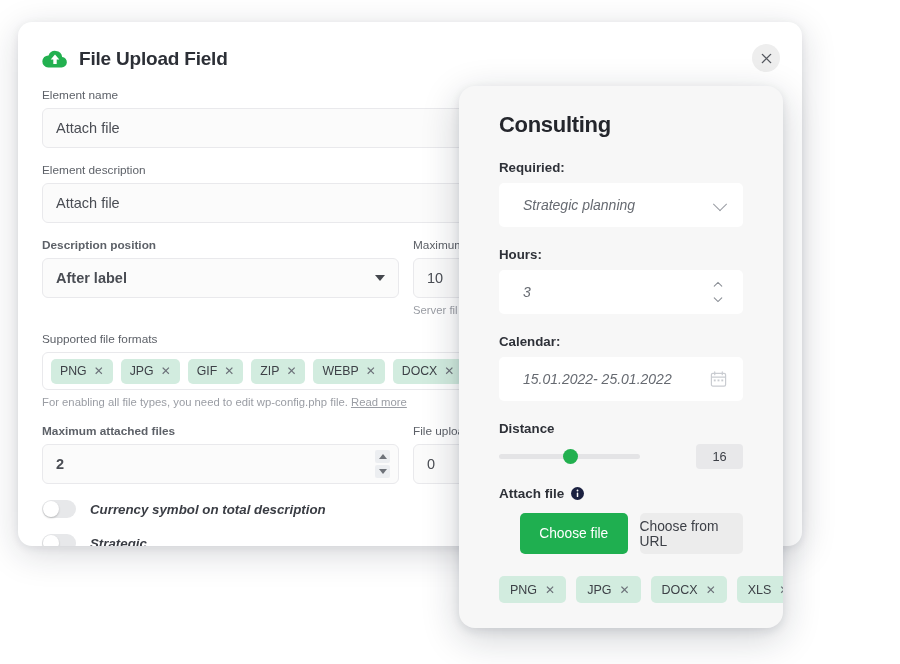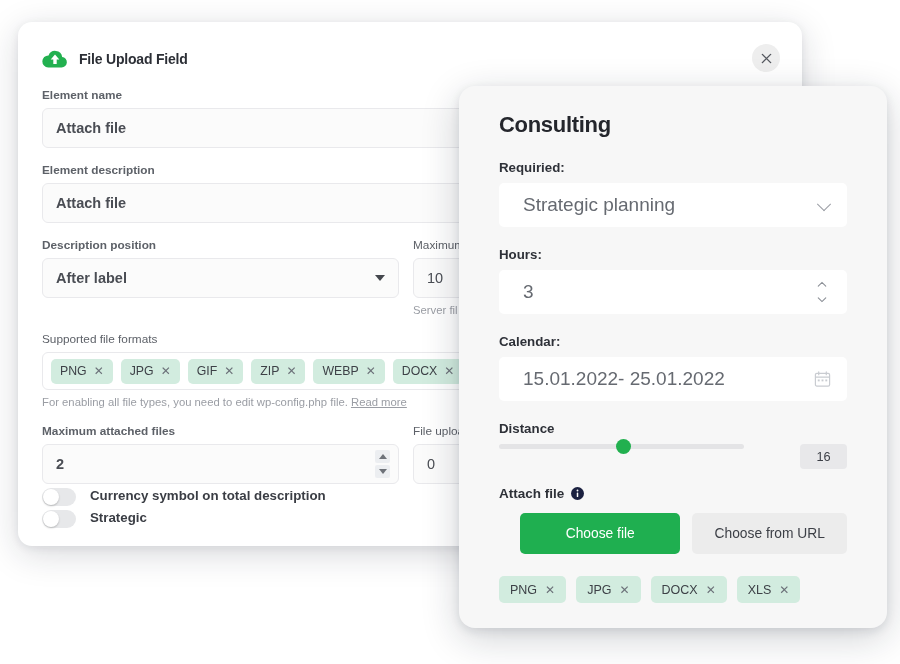--- a/index.html
+++ b/index.html
@@ -41,21 +41,21 @@
 
   .card-header {
     display: flex;
     align-items: center;
     gap: 11px;
     height: 34px;
     margin-bottom: 12px;
   }
   .cloud-icon { width: 26px; height: 22px; display: block; flex: none; }
   .card-title {
-    font-size: 14px;
+    font-size: 19px;
     font-weight: bold;
     color: #2c2f36;
     letter-spacing: -0.2px;
   }
 
   .close-btn {
     position: absolute;
     right: 22px;
     top: 22px;
     width: 28px;
@@ -82,21 +82,21 @@
     border: 1px solid #e9e9ec;
     border-radius: 6px;
     display: flex;
     align-items: center;
     padding: 0 13px;
     font-size: 14.5px;
     color: #4a4d54;
     position: relative;
   }
 
-  .row-block { margin-bottom: 15px; font-weight: bold; }
+  .row-block { margin-bottom: 15px; }
 
   .two-col {
     display: flex;
     gap: 14px;
   }
   .col-a { width: 357px; flex: none; font-weight: bold; }
   .col-b { width: 357px; flex: none; }
 
   .sel-caret {
     position: absolute;
@@ -164,22 +164,24 @@
   .tag .x { color: #6b7078; font-size: 12px; line-height: 1; cursor: pointer; }
 
   .readmore {
     color: #9a9da4;
     text-decoration: underline;
   }
 
   
   .toggle-row {
     display: flex;
+    align-items: center;
     gap: 14px;
-    margin-top: 4px;
+    margin-top: 16px;
+    font-style: italic;
   }
   .toggle {
     width: 34px; height: 18px;
     background: #e7e8ea;
     border-radius: 9px;
     position: relative;
     flex: none;
     cursor: pointer;
   }
   .toggle .knob {
@@ -194,21 +196,21 @@
     font-size: 13.3px;
     font-weight: bold;
     color: #3a3d44;
   }
 
   
   .right-panel {
     position: absolute;
     left: 459px;
     top: 86px;
-    width: 428px;
+    width: 324px;
     height: 542px;
     background: #f7f7f7;
     border-radius: 16px;
     box-shadow: 0 10px 38px rgba(22,28,45,0.20), 0 3px 10px rgba(22,28,45,0.10);
     padding: 26px 40px 0 40px;
     overflow: hidden;
   }
 
   .rp-title {
     font-size: 22px;
@@ -225,24 +227,25 @@
     margin-bottom: 8px;
   }
 
   .rp-inp {
     height: 44px;
     background: #ffffff;
     border-radius: 5px;
     display: flex;
     align-items: center;
     padding: 0 14px 0 24px;
-    font-size: 19px;
+    font-size: 14px;
     color: #666a71;
     position: relative;
     margin-bottom: 20px;
+    font-style: italic;
   }
 
   .chev {
     position: absolute;
     right: 18px;
     top: 50%;
     margin-top: -3px;
     width: 10px; height: 10px;
     border-right: 1.6px solid #9a9da4;
     border-bottom: 1.6px solid #9a9da4;
@@ -265,21 +268,21 @@
     position: absolute;
     right: 16px;
     top: 50%;
     transform: translateY(-50%);
     width: 17px; height: 17px;
   }
 
   
   .slider-wrap {
     display: flex;
-    align-items: flex-start;
+    align-items: center;
     margin-bottom: 18px;
     margin-top: 6px;
     position: relative;
     height: 24px;
     gap: 48px;
   }
   .track {
     position: relative;
     flex: 1;
     height: 5px;

